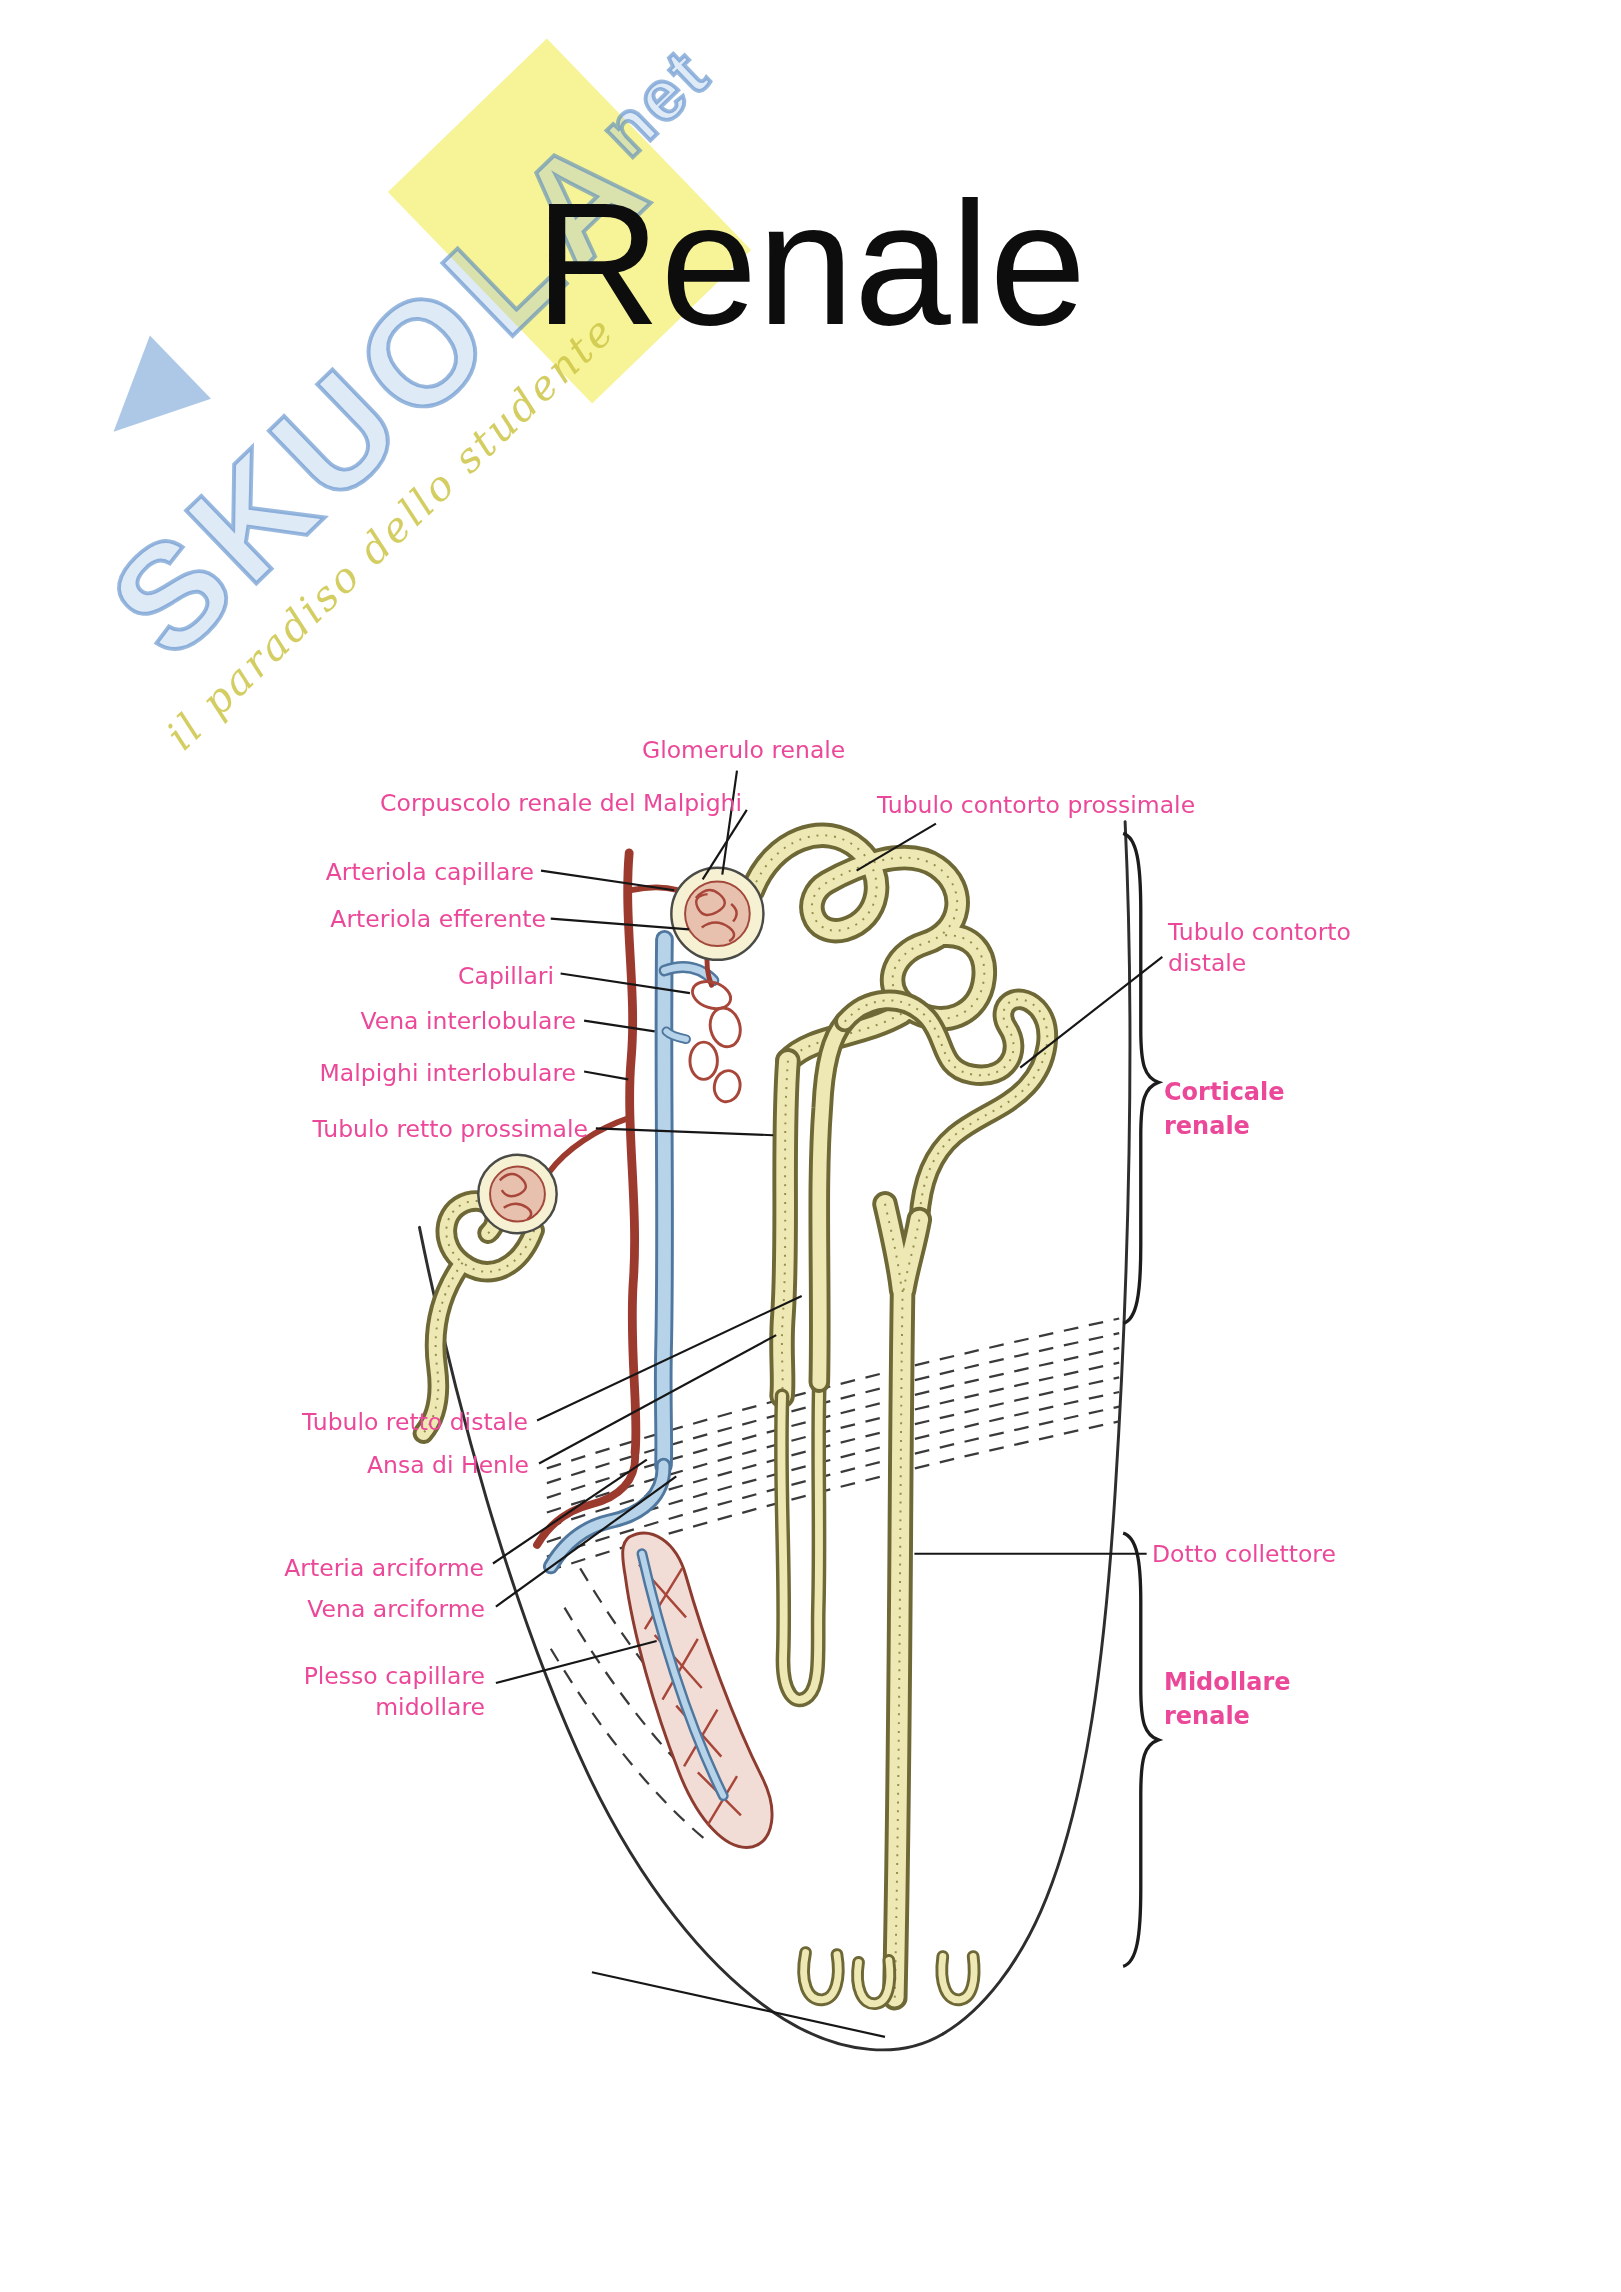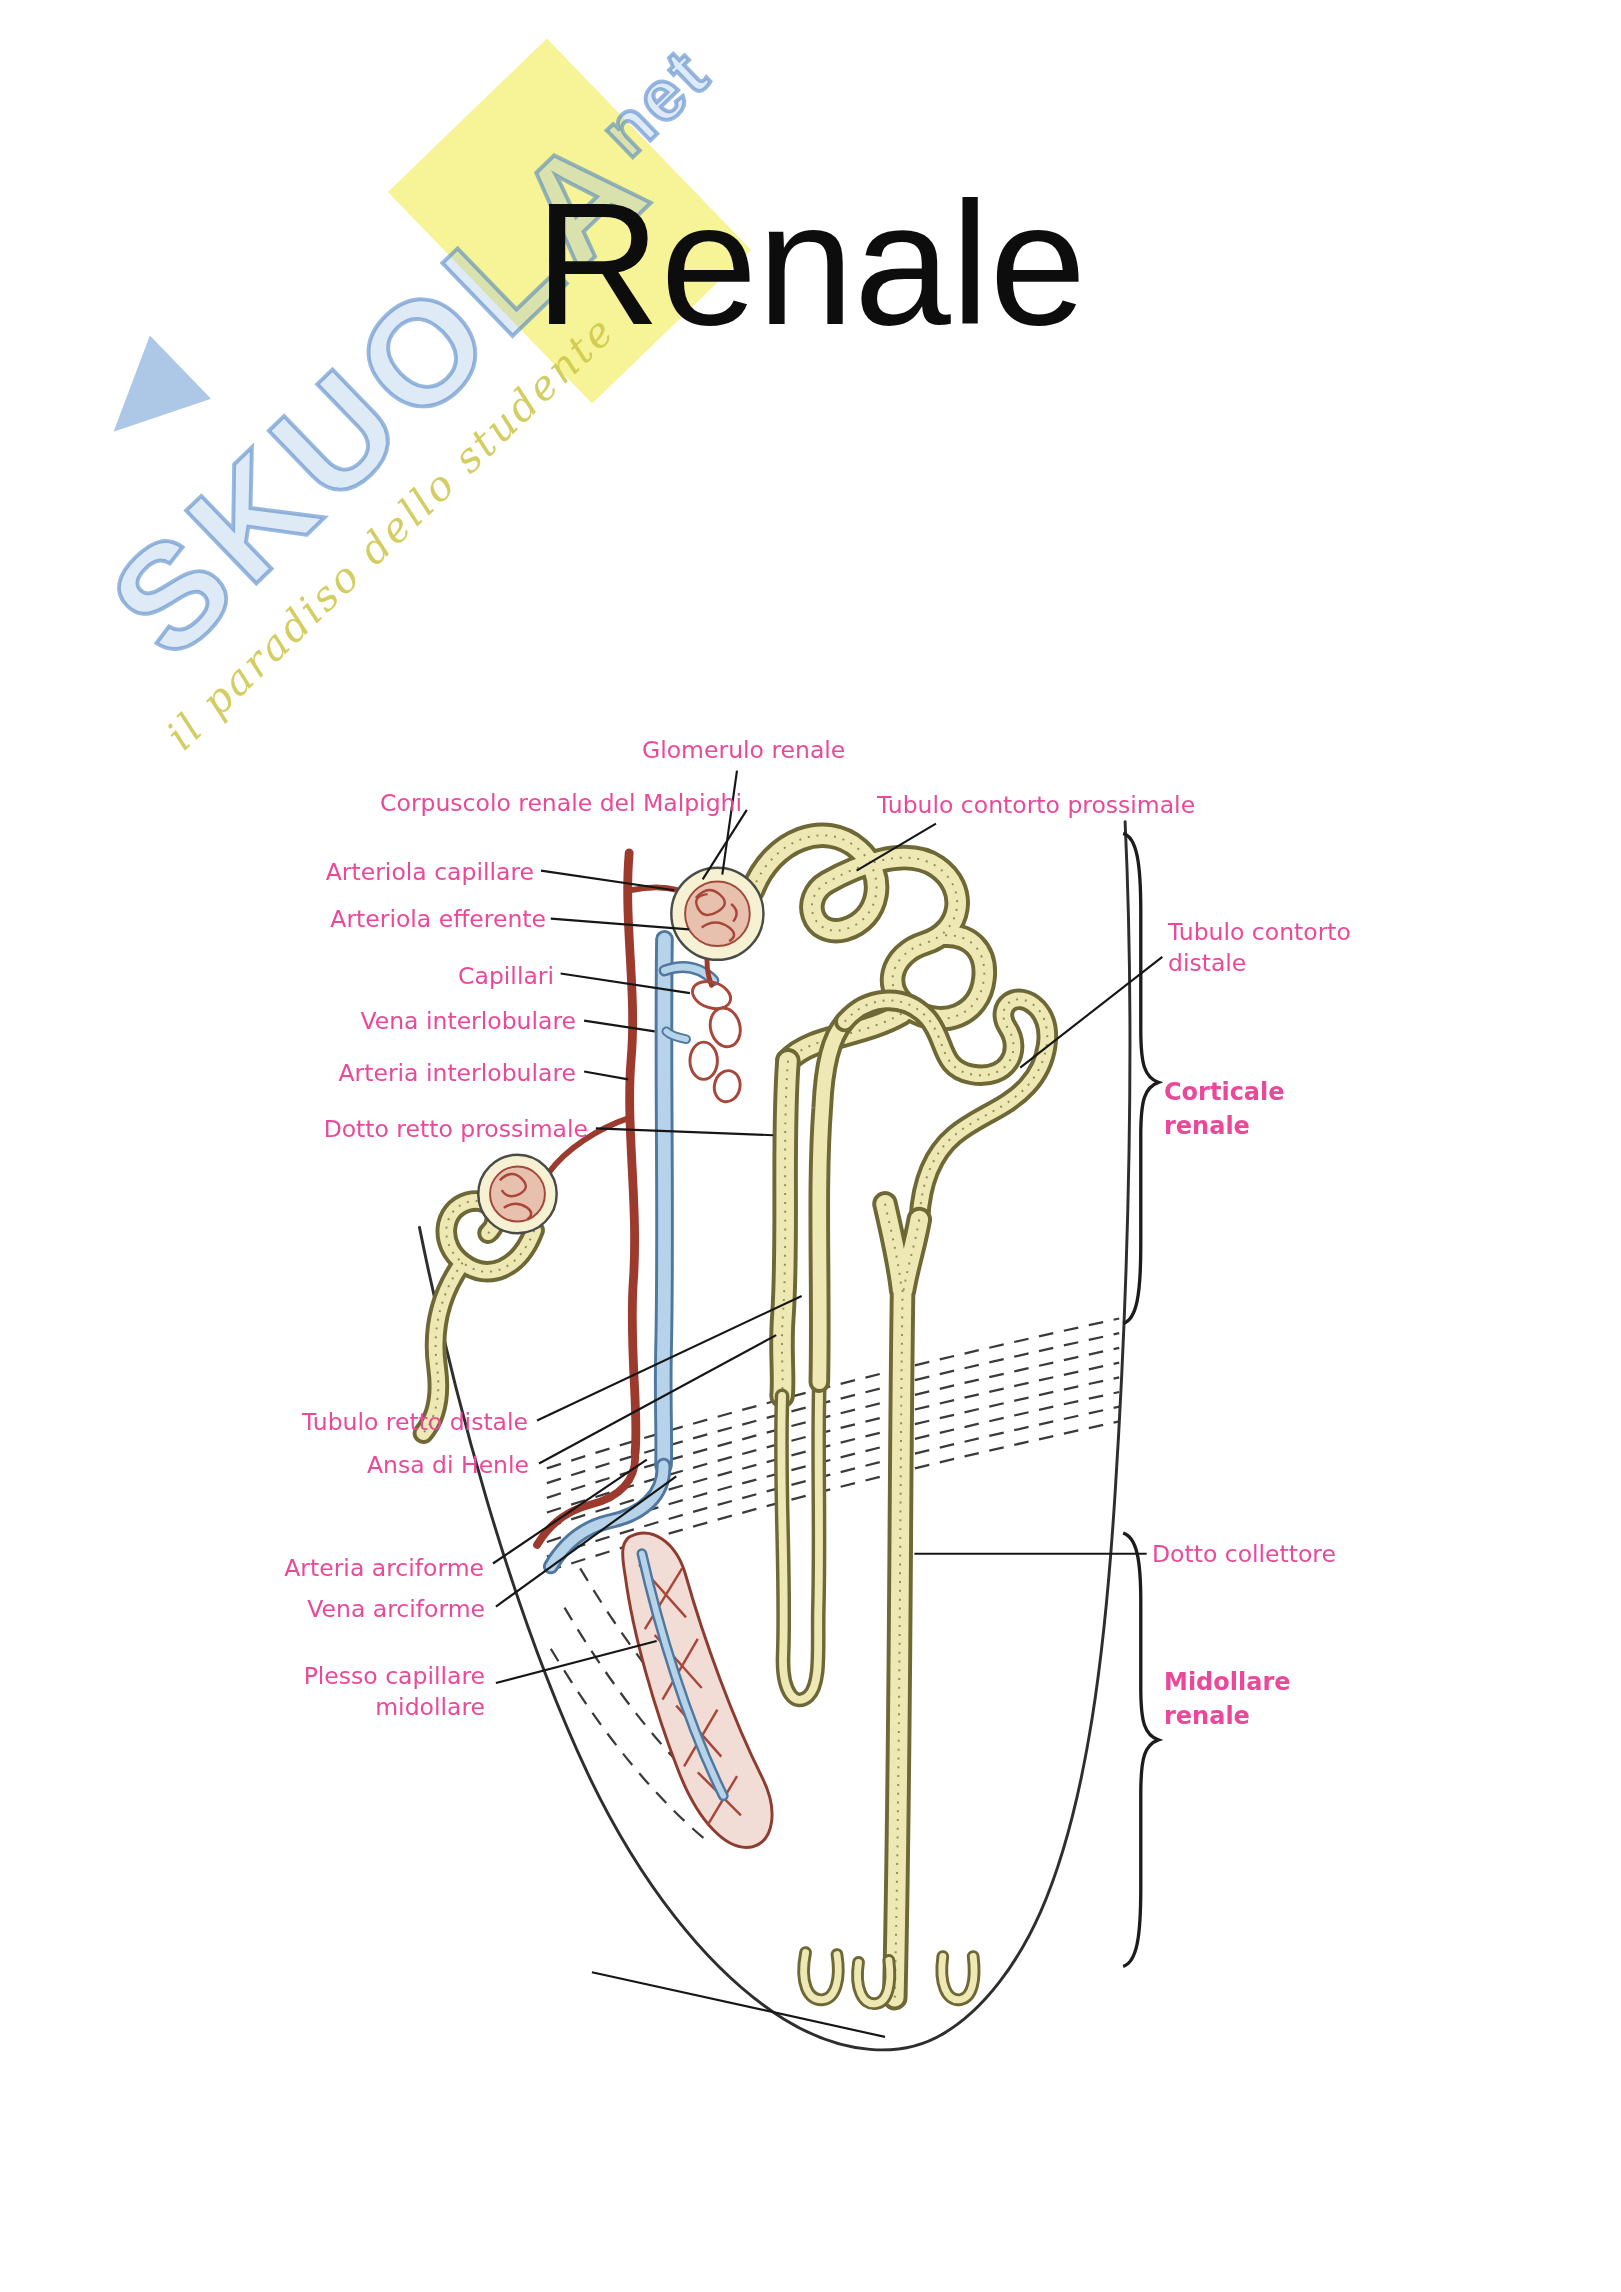--- a/index.html
+++ b/index.html
@@ -225,22 +225,22 @@
     </g>
   </svg>
 
   <div class="lbl" style="left:642px;top:735px;">Glomerulo renale</div>
   <div class="lbl" style="right:879px;top:788px;text-align:right;">Corpuscolo renale del Malpighi</div>
   <div class="lbl" style="left:877px;top:790px;">Tubulo contorto prossimale</div>
   <div class="lbl" style="right:1087px;top:857px;text-align:right;">Arteriola capillare</div>
   <div class="lbl" style="right:1075px;top:904px;text-align:right;">Arteriola efferente</div>
   <div class="lbl" style="right:1067px;top:961px;text-align:right;">Capillari</div>
   <div class="lbl" style="right:1045px;top:1006px;text-align:right;">Vena interlobulare</div>
-  <div class="lbl" style="right:1045px;top:1058px;text-align:right;">Arteria interlobulare</div>
-  <div class="lbl" style="right:1033px;top:1114px;text-align:right;">Dotto retto prossimale</div>
+  <div class="lbl" style="right:1045px;top:1058px;text-align:right;">Malpighi interlobulare</div>
+  <div class="lbl" style="right:1033px;top:1114px;text-align:right;">Tubulo retto prossimale</div>
   <div class="lbl" style="left:1168px;top:917px;">Tubulo contorto
 distale</div>
   <div class="lbl lbl-bold" style="left:1164px;top:1076px;">Corticale
 renale</div>
   <div class="lbl" style="right:1093px;top:1407px;text-align:right;">Tubulo retto distale</div>
   <div class="lbl" style="right:1092px;top:1450px;text-align:right;">Ansa di Henle</div>
   <div class="lbl" style="right:1137px;top:1553px;text-align:center;">Arteria arciforme</div>
   <div class="lbl" style="right:1136px;top:1594px;text-align:right;">Vena arciforme</div>
   <div class="lbl" style="right:1136px;top:1661px;text-align:right;">Plesso capillare
 midollare</div>

